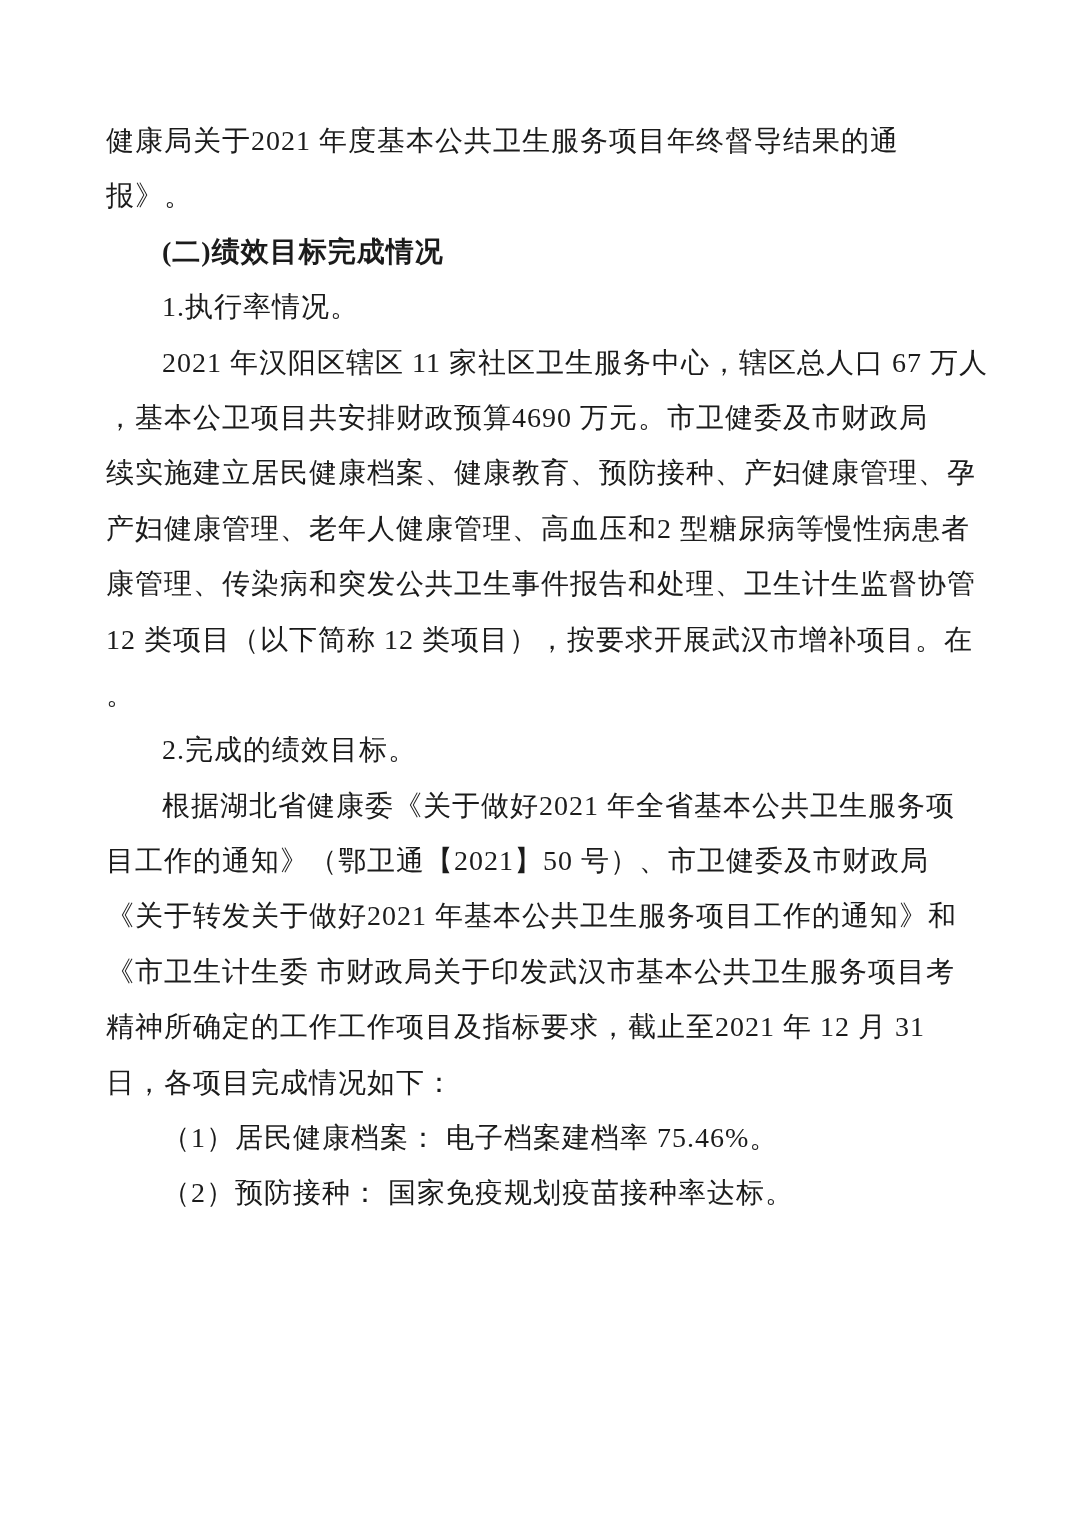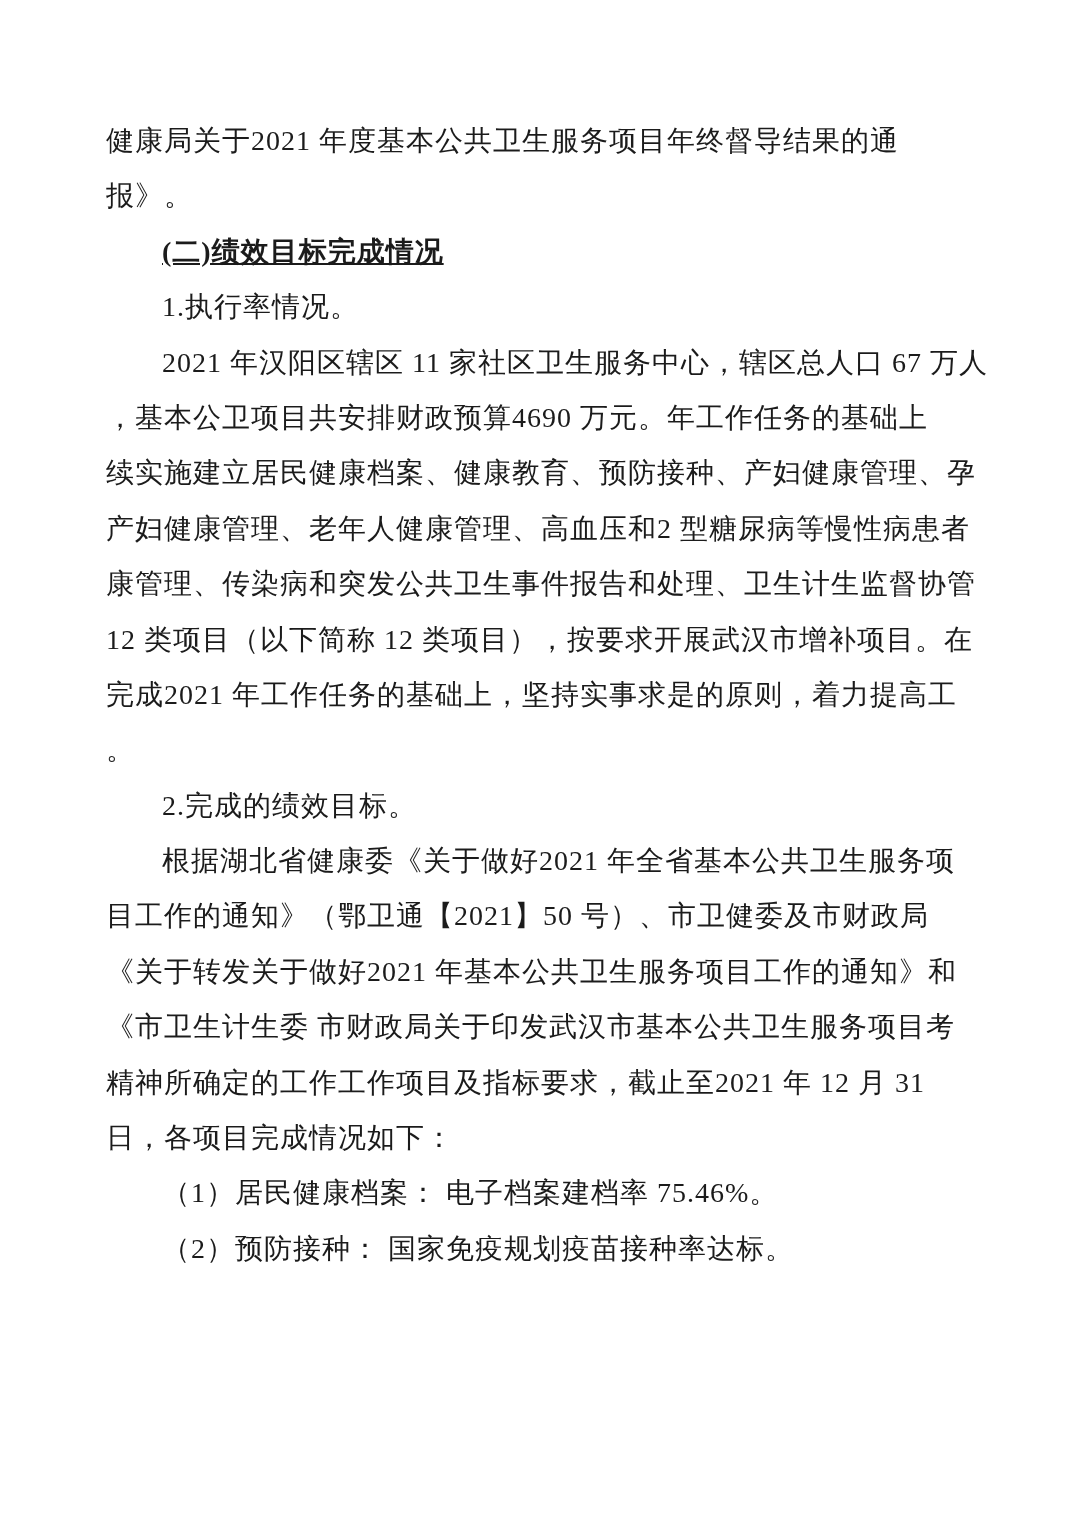--- a/index.html
+++ b/index.html
@@ -28,39 +28,37 @@
     font-size: 28px;
     letter-spacing: 1px;
     white-space: pre;   
     text-align: left;
   }
   .indent {
     padding-left: 56px; 
   }
   .bold {
     font-weight: bold;
-    text-decoration: underline;
   }
 </style>
 </head>
 <body>
 
 <div class="page">
   <div class="textblock">
     <div class="line">健康局关于2021 年度基本公共卫生服务项目年终督导结果的通</div>
     <div class="line">报》。</div>
     <div class="line indent bold">(二)绩效目标完成情况</div>
     <div class="line indent">1.执行率情况。</div>
     <div class="line indent">2021 年汉阳区辖区 11 家社区卫生服务中心，辖区总人口 67 万人</div>
-    <div class="line">，基本公卫项目共安排财政预算4690 万元。年工作任务的基础上</div>
+    <div class="line">，基本公卫项目共安排财政预算4690 万元。市卫健委及市财政局</div>
     <div class="line">续实施建立居民健康档案、健康教育、预防接种、产妇健康管理、孕</div>
     <div class="line">产妇健康管理、老年人健康管理、高血压和2 型糖尿病等慢性病患者</div>
     <div class="line">康管理、传染病和突发公共卫生事件报告和处理、卫生计生监督协管</div>
     <div class="line">12 类项目（以下简称 12 类项目），按要求开展武汉市增补项目。在</div>
-    <div class="line">完成2021 年工作任务的基础上，坚持实事求是的原则，着力提高工</div>
     <div class="line">。</div>
     <div class="line indent">2.完成的绩效目标。</div>
     <div class="line indent">根据湖北省健康委《关于做好2021 年全省基本公共卫生服务项</div>
     <div class="line">目工作的通知》（鄂卫通【2021】50 号）、市卫健委及市财政局</div>
     <div class="line">《关于转发关于做好2021 年基本公共卫生服务项目工作的通知》和</div>
     <div class="line">《市卫生计生委 市财政局关于印发武汉市基本公共卫生服务项目考</div>
     <div class="line">精神所确定的工作工作项目及指标要求，截止至2021 年 12 月 31</div>
     <div class="line">日，各项目完成情况如下：</div>
     <div class="line indent">（1）居民健康档案： 电子档案建档率 75.46%。</div>
     <div class="line indent">（2）预防接种： 国家免疫规划疫苗接种率达标。</div>

